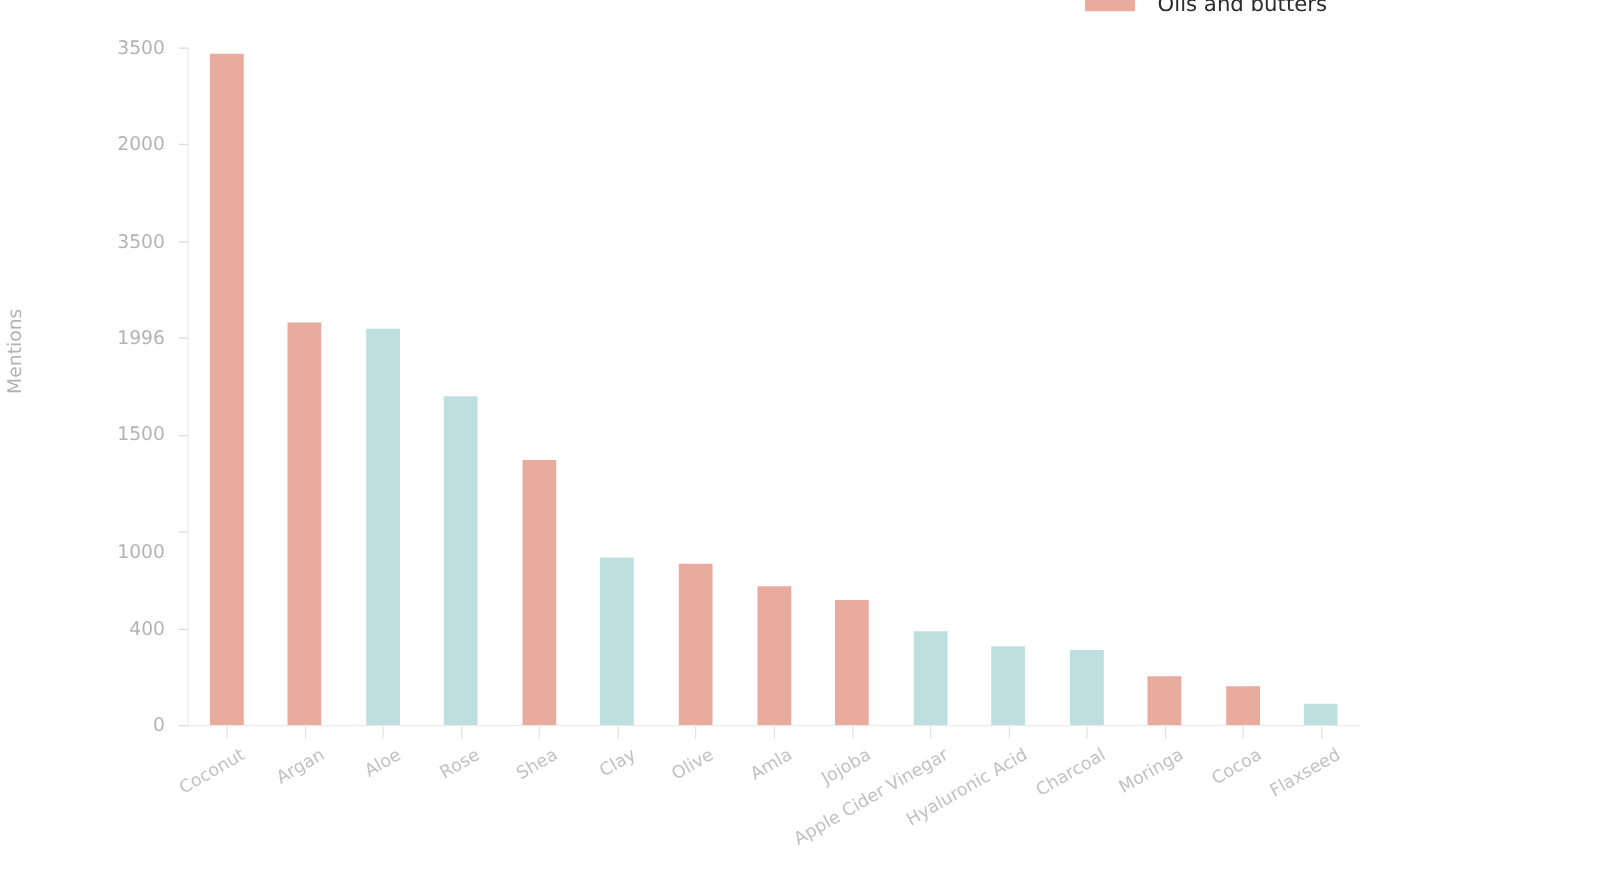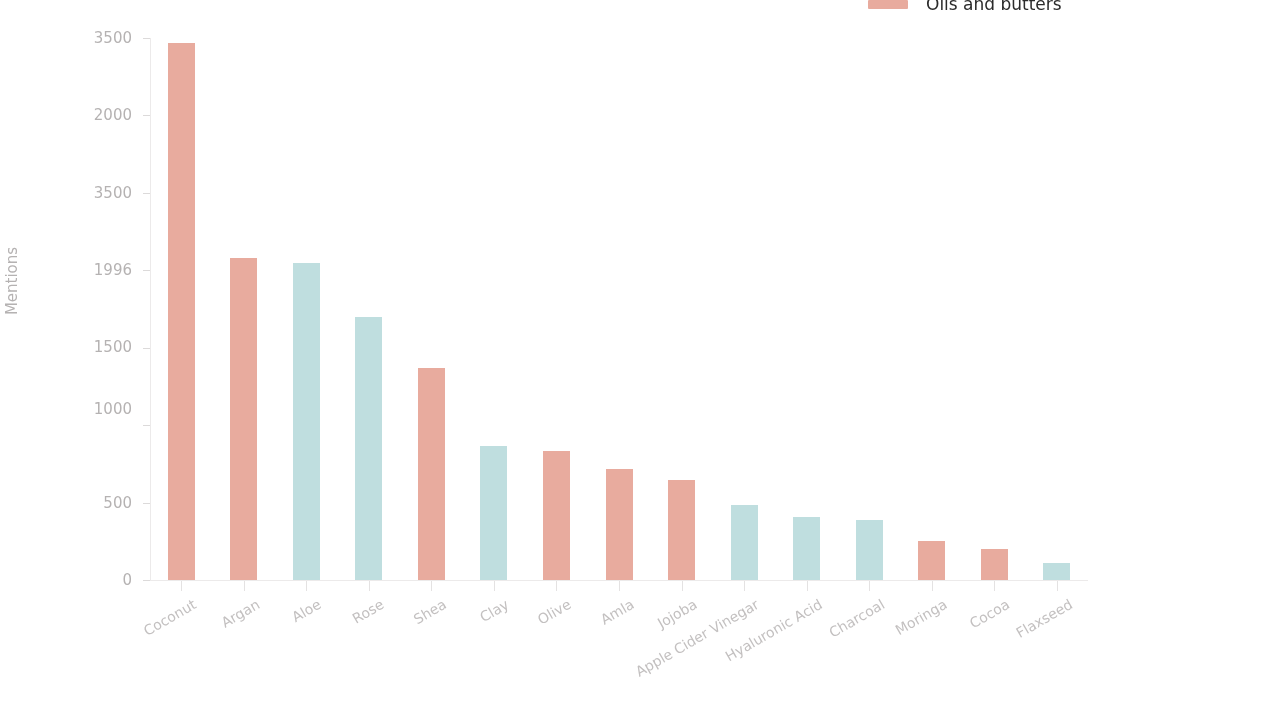--- a/index.html
+++ b/index.html
@@ -152,23 +152,23 @@
   </div>
 
   <div id="y-axis-spine"></div>
   <div id="x-axis-spine"></div>
 
   <div id="y-axis-title">Mentions</div>
 
   <div id="y-ticks">
       <div class="ytick-label" style="top: 580px;">0</div>
       <div class="ytick-mark" style="top: 580px;"></div>
-      <div class="ytick-label" style="top: 502.571px;">500</div>
+      <div class="ytick-label" style="top: 502.571px;">400</div>
       <div class="ytick-mark" style="top: 502.571px;"></div>
-      <div class="ytick-label" style="top: 409px;">1000</div>
+      <div class="ytick-label" style="top: 441px;">1000</div>
       <div class="ytick-mark" style="top: 425.143px;"></div>
       <div class="ytick-label" style="top: 347px;">1500</div>
       <div class="ytick-mark" style="top: 347.714px;"></div>
       <div class="ytick-label" style="top: 270.286px;">1996</div>
       <div class="ytick-mark" style="top: 270.286px;"></div>
       <div class="ytick-label" style="top: 192.857px;">3500</div>
       <div class="ytick-mark" style="top: 192.857px;"></div>
       <div class="ytick-label" style="top: 115.429px;">2000</div>
       <div class="ytick-mark" style="top: 115.429px;"></div>
       <div class="ytick-label" style="top: 38px; text-align: right;">3500</div>

